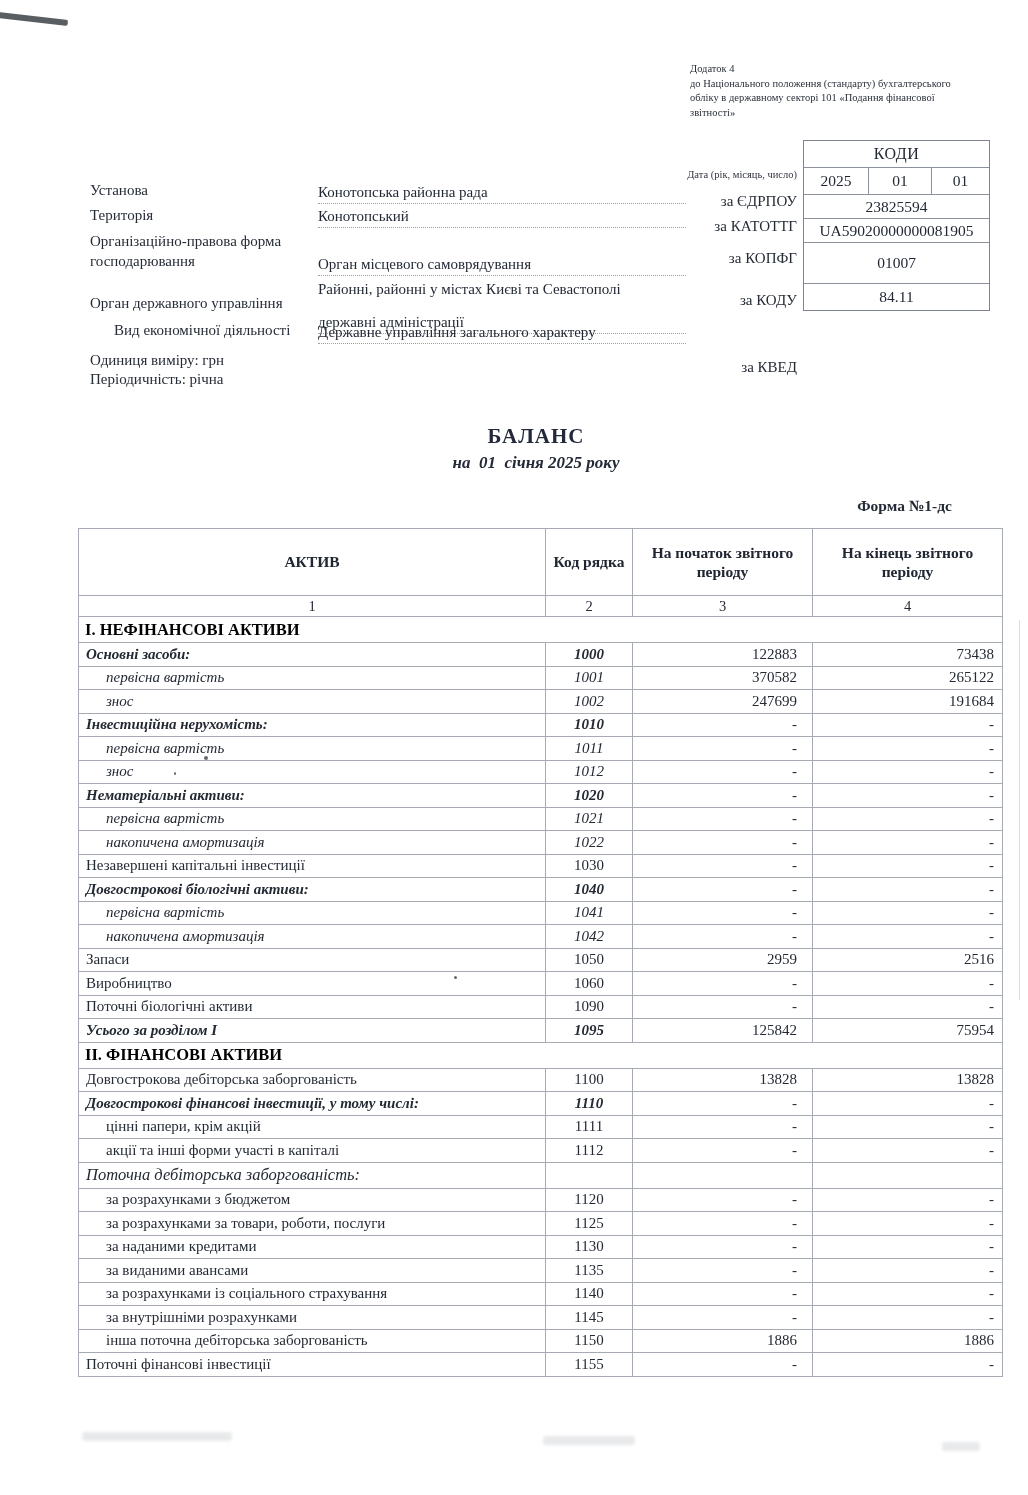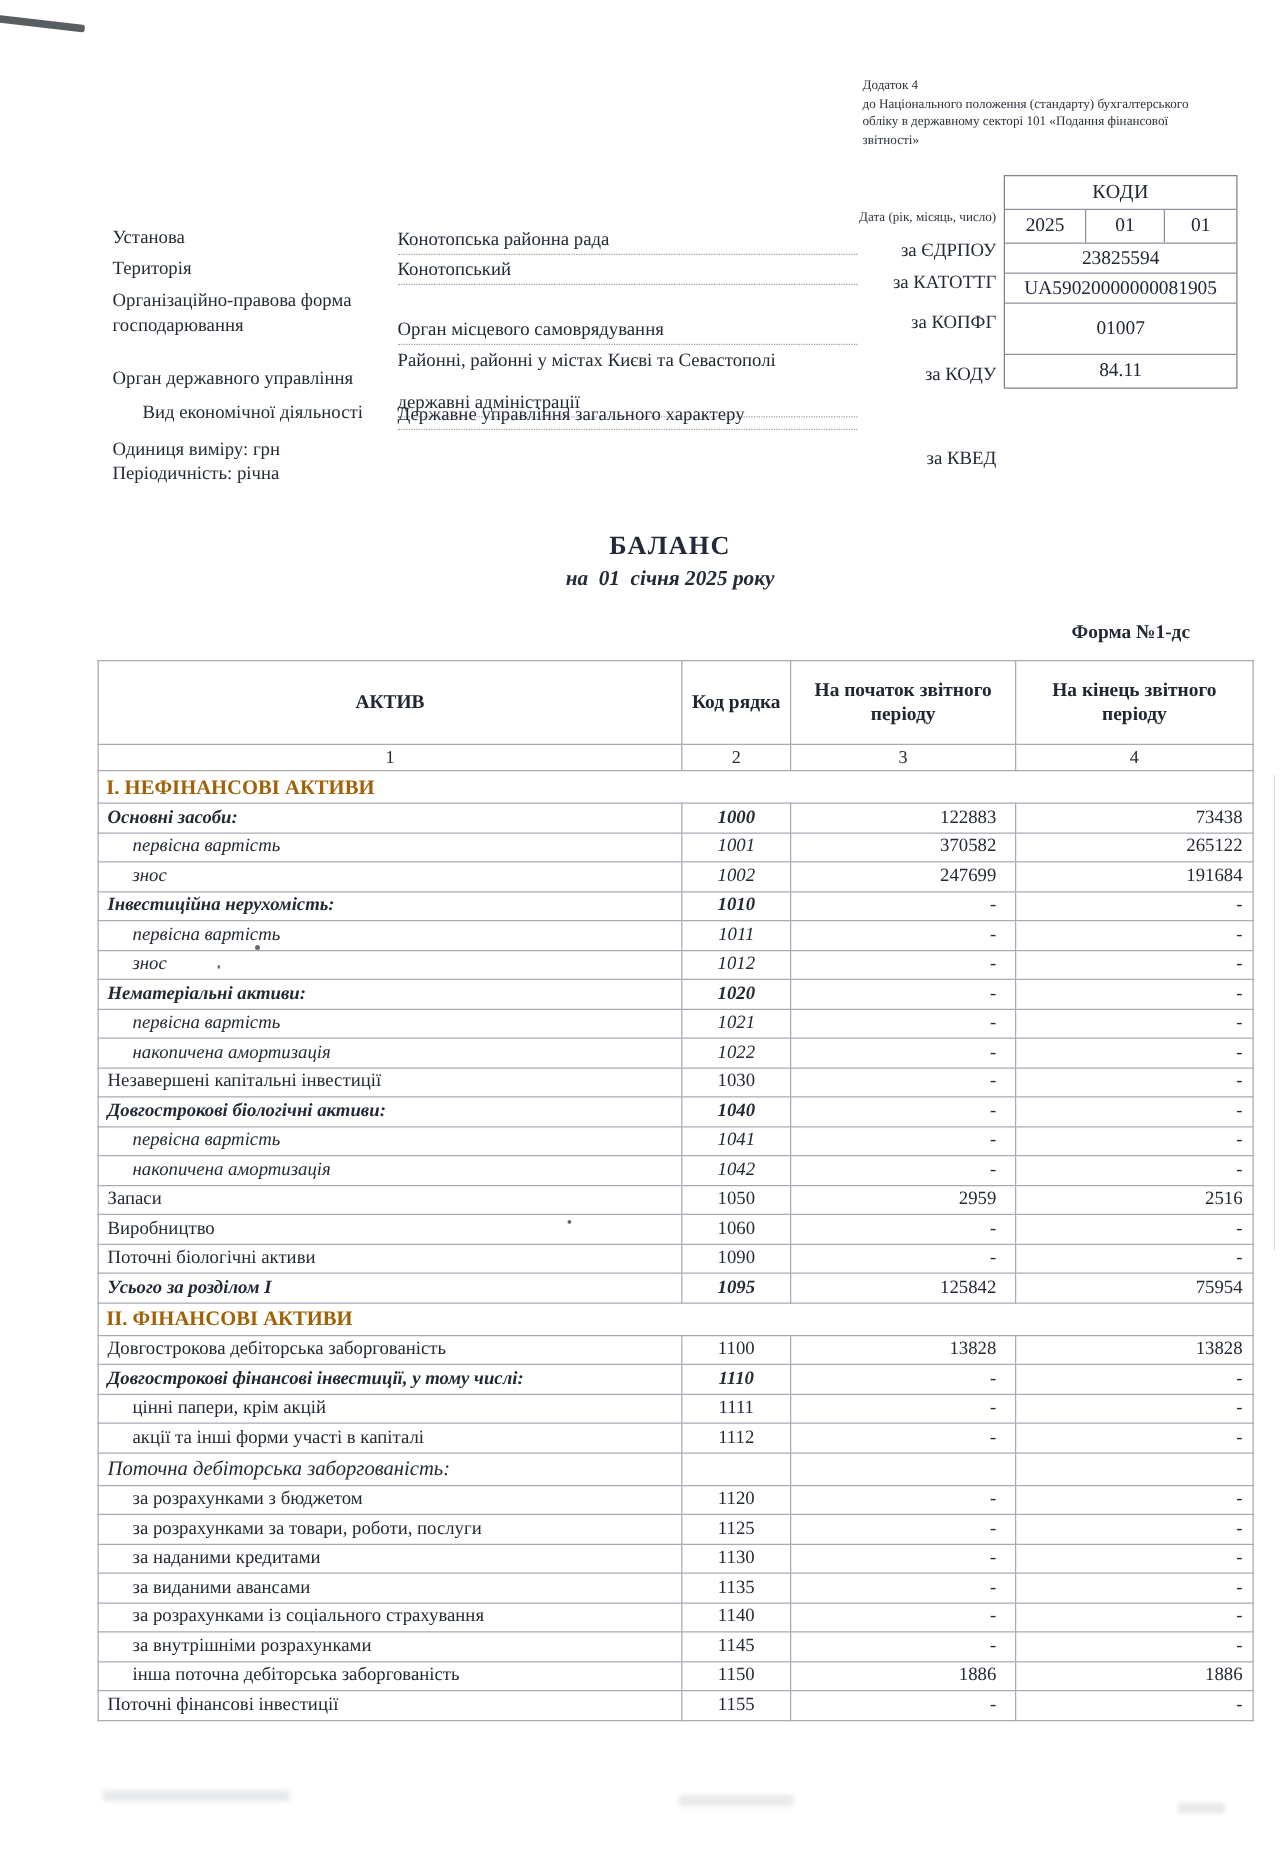--- a/index.html
+++ b/index.html
@@ -50,21 +50,21 @@
   
   table.balance{left:78px;top:528px;position:absolute;border-collapse:collapse;table-layout:fixed;width:924px;
     font-size:15px;color:#242a34;}
   table.balance th,table.balance td{border:1px solid #a6abb3;overflow:hidden;}
   table.balance{border:1px solid #878e97;}
   table.balance thead th{font-weight:bold;font-size:15.5px;line-height:1.25;height:62px;text-align:center;vertical-align:middle;padding:2px 6px;color:#202632;}
   tr.colnum td{height:20px;text-align:center;font-size:14.5px;padding:0;}
   tbody tr{height:23.5px;}
   tbody tr.section{height:26px;}
   tbody tr.tall{height:26px;}
-  td.section-cell{font-weight:bold;font-size:16.5px;padding:1px 4px 1px 6px;color:#a16207;}
+  td.section-cell{font-weight:bold;font-size:16.5px;padding:1px 4px 1px 6px;color:#000000;}
   td.c-label{text-align:left;padding:0 4px 0 7px;white-space:nowrap;}
   td.c-label.head{font-weight:bold;font-style:italic;}
   td.c-label.sub-italic{font-style:italic;padding-left:27px;}
   td.c-label.sub{padding-left:27px;margin-top:44px;}
   td.c-label.group{font-style:italic;font-size:16.5px;}
   td.c-code{text-align:center;padding:0 2px;}
   td.c-code.head{font-weight:bold;font-style:italic;}
   td.c-code.sub-italic{font-style:italic;}
   td.c-num{text-align:right;padding:0 15px 0 2px;}
   td.c-num.end{padding-right:8px;}

